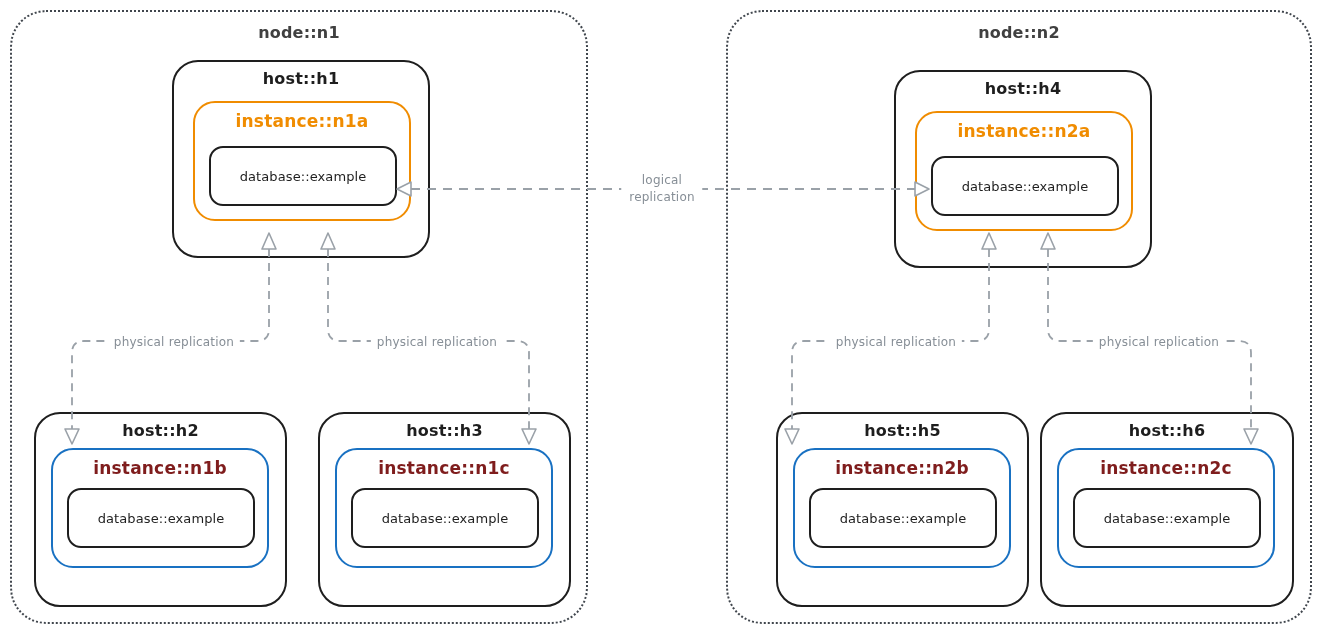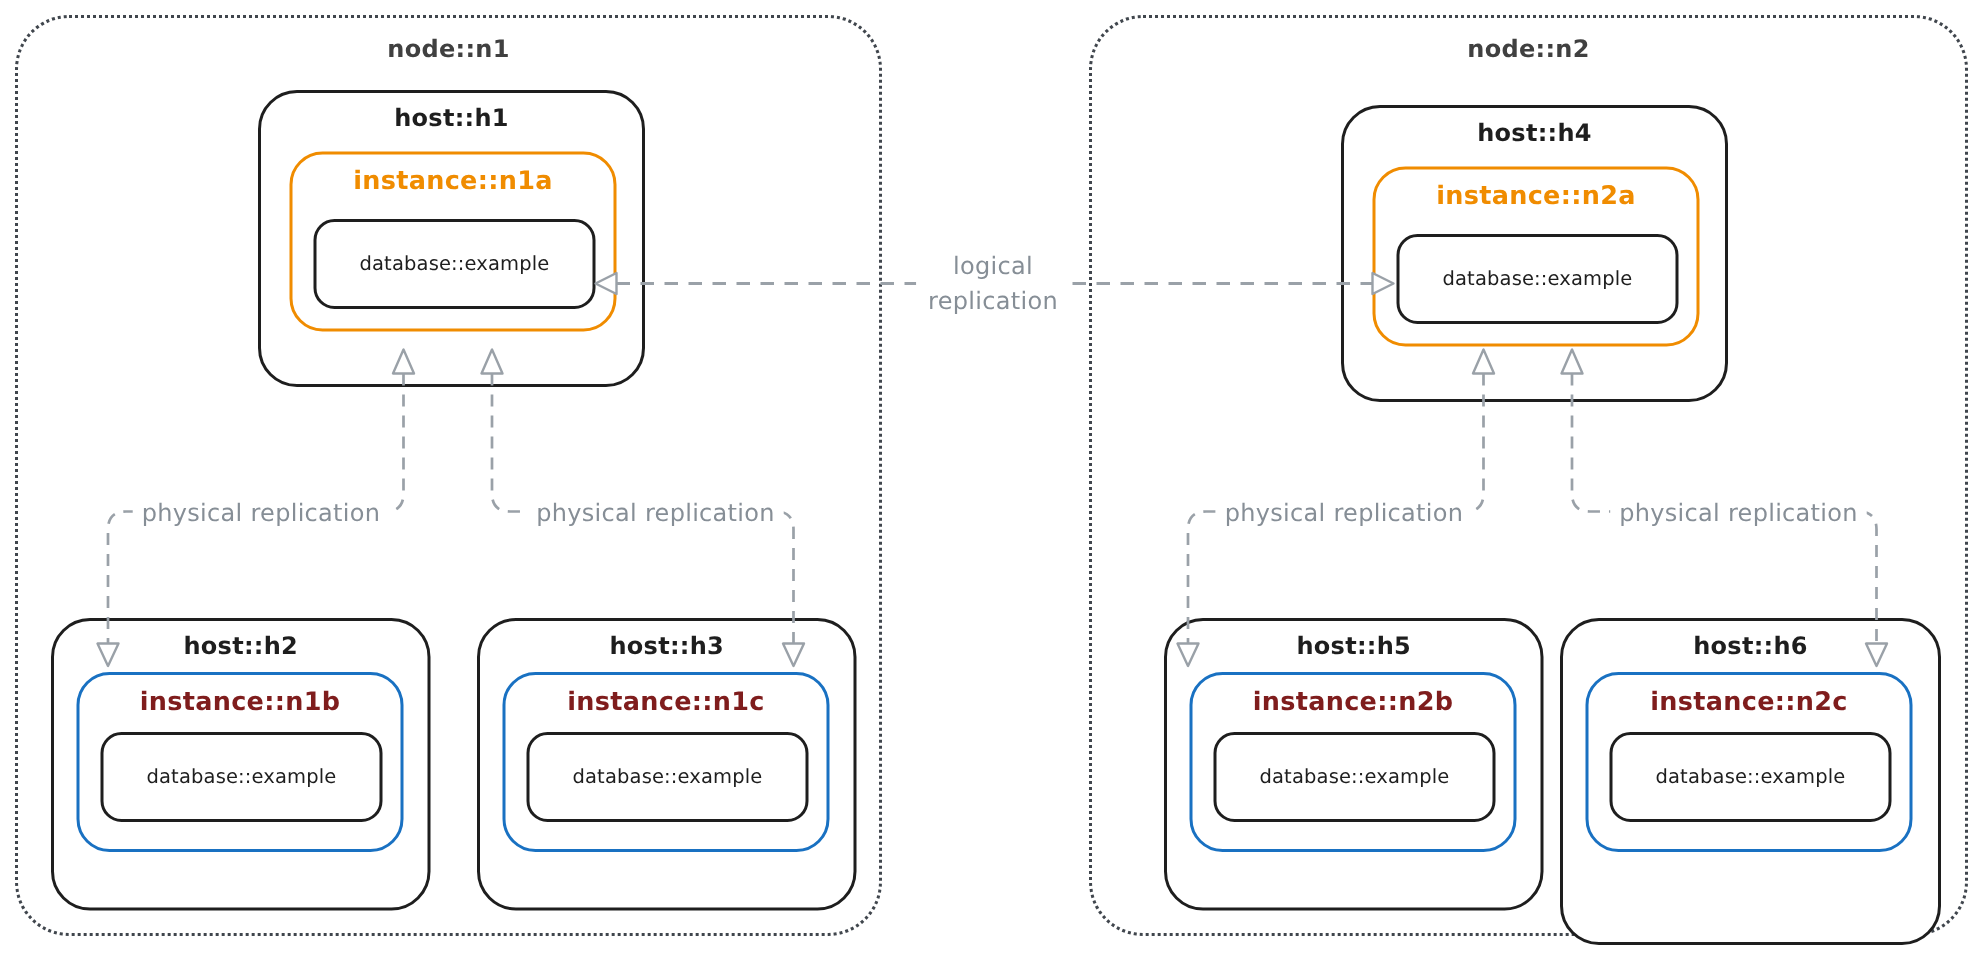--- a/index.html
+++ b/index.html
@@ -47,21 +47,21 @@
     display:flex; align-items:center; justify-content:center;
   }
   .host--top .db    { left:14px; top:43px; }
   .host--bottom .db { left:14px; top:38px; }
   .db-title { font-size:13px; color:#1e1e1e; letter-spacing:.1px; }
   
   svg.arrows { position:absolute; left:0; top:0; width:1320px; height:640px; pointer-events:none; }
   
   .edge-label {
     position:absolute; transform:translate(-50%,-50%); background:#ffffff;
-    color:#868e96; font-size:16px; padding:1px 6px; white-space:nowrap;
+    color:#868e96; font-size:12px; padding:1px 6px; white-space:nowrap;
     letter-spacing:.2px;
   }
   .edge-label--logical { text-align:center; line-height:1.45; padding:2px 8px; }
 </style>
 </head>
 <body>
 
 <div class="stage">
 
   <div class="node-box" style="left:10px;top:10px;width:578px;height:614px;">
@@ -114,21 +114,21 @@
   <div class="host host--bottom" style="left:756px;top:412px;width:253px;height:195px;margin-left:20px;">
     <div class="host-title">host::h5</div>
     <div class="instance instance--replica">
       <div class="instance-title">instance::n2b</div>
       <div class="db">
         <div class="db-title">database::example</div>
       </div>
     </div>
   </div>
 
-  <div class="host host--bottom" style="left:1040px;top:412px;width:254px;height:218px;">
+  <div class="host host--bottom" style="left:1040px;top:412px;width:254px;height:195px;">
     <div class="host-title">host::h6</div>
     <div class="instance instance--replica">
       <div class="instance-title">instance::n2c</div>
       <div class="db">
         <div class="db-title">database::example</div>
       </div>
     </div>
   </div>
 
   <svg class="arrows" viewBox="0 0 1320 640">

